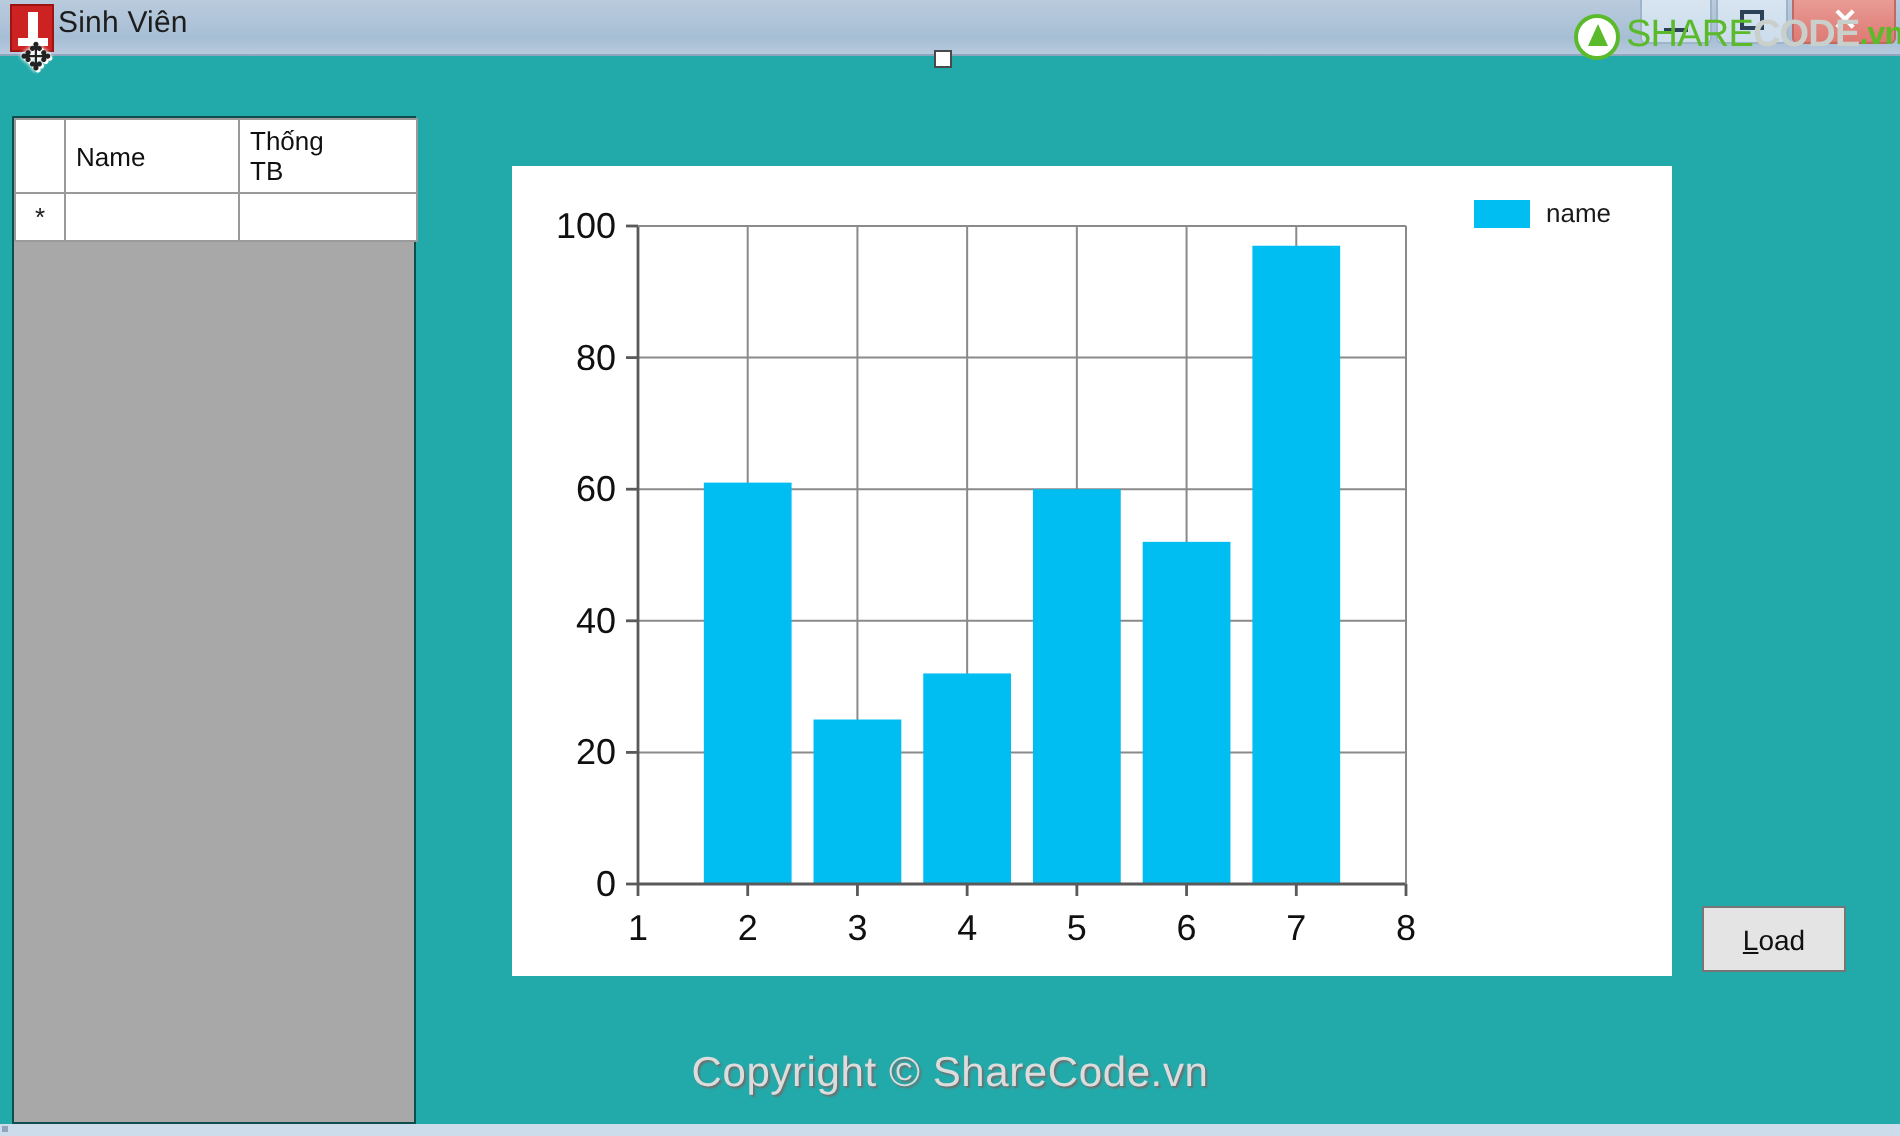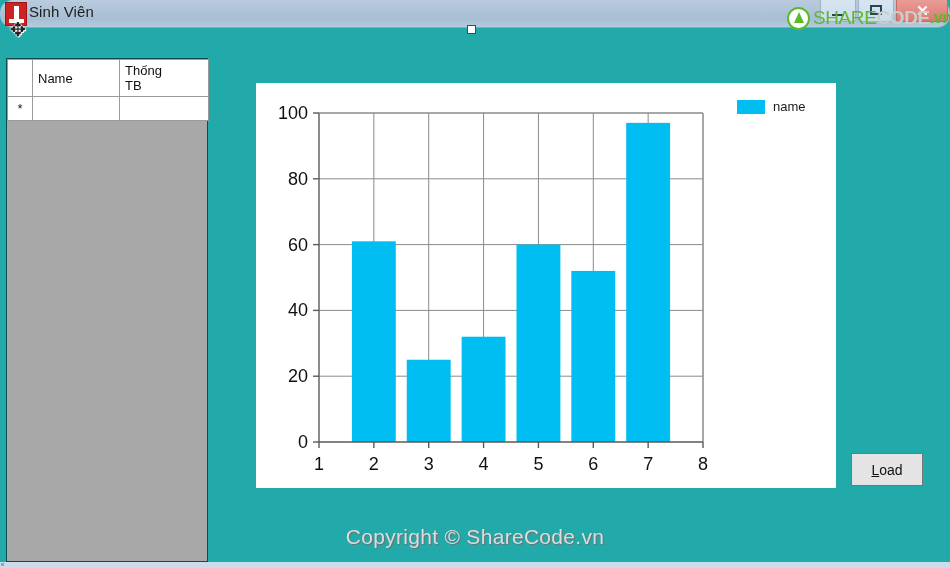--- a/index.html
+++ b/index.html
@@ -27,21 +27,20 @@
 
   
   .titlebar {
     position: absolute;
     left: 0; top: 0;
     width: 950px;
     height: 28px;
     background: linear-gradient(to bottom, #b9cbdd 0%, #aec3d8 45%, #a6bed4 70%, #b7cade 100%);
     border-bottom: 1px solid #8ea6bd;
     box-sizing: border-box;
-    border-radius: 13px;
   }
   .title-icon {
     position: absolute;
     left: 5px; top: 2px;
     width: 22px;
     height: 24px;
   }
   .title-icon .tile {
     position: absolute;
     left: 0; top: 0;

